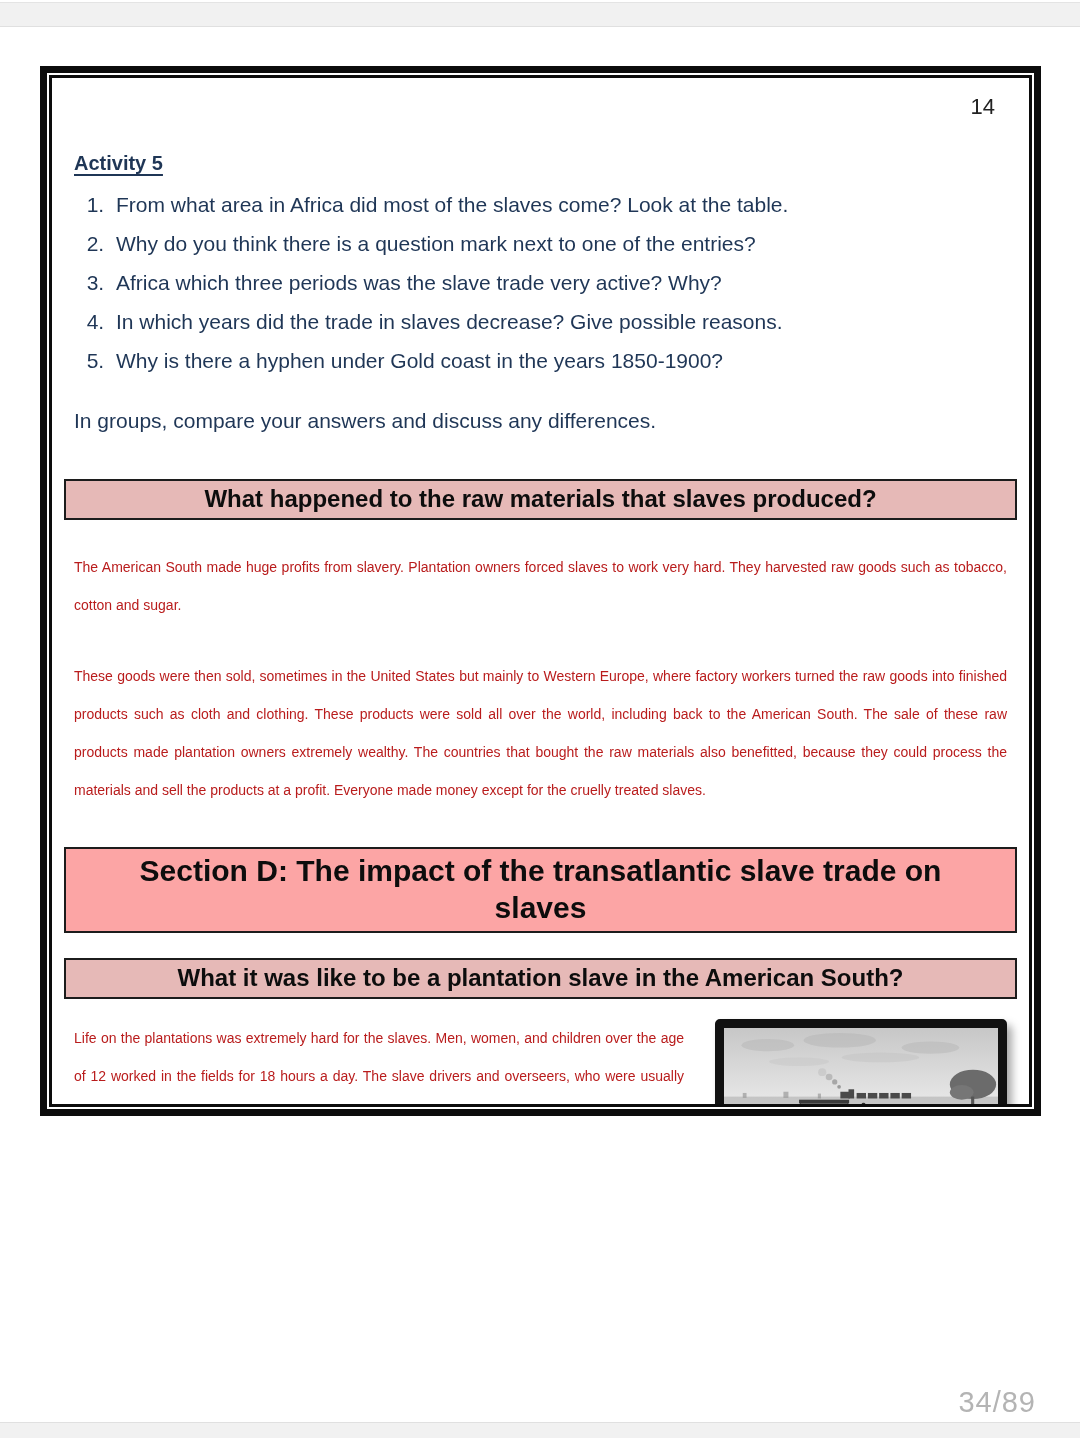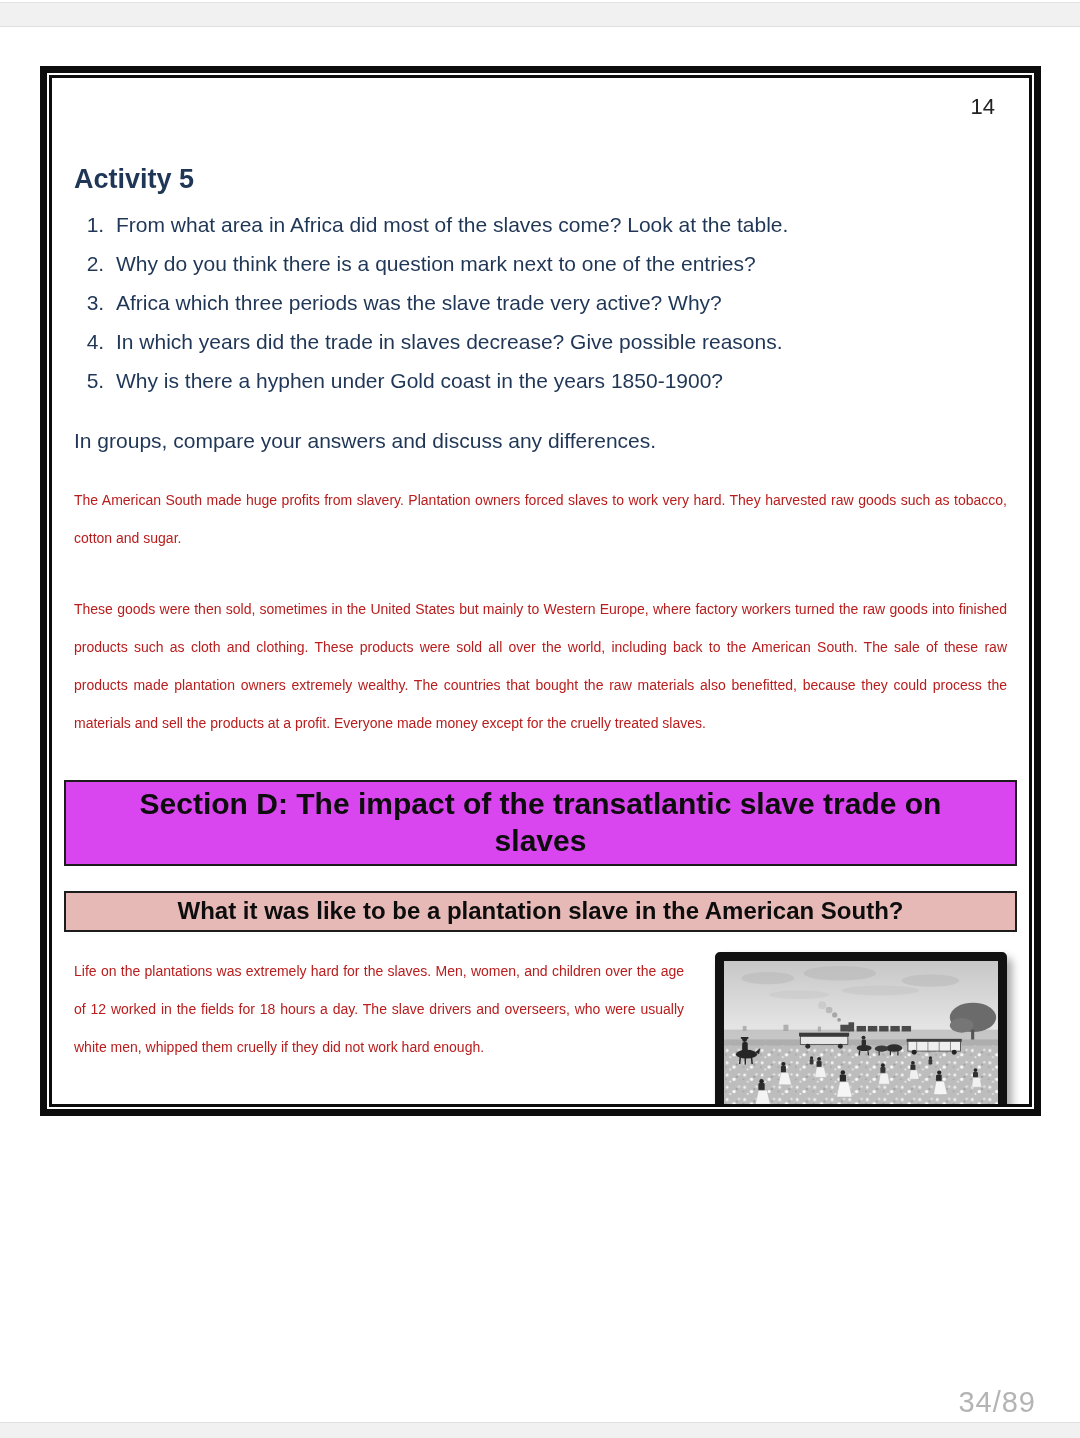--- a/index.html
+++ b/index.html
@@ -37,23 +37,24 @@
     background: #ffffff;
     padding: 10px 22px 0 22px;
     overflow: hidden;
   }
   .page-number {
     text-align: right;
     font-size: 22px; color: #222222;
     padding-right: 12px; margin-top: 6px;
   }
   .activity-title {
-    margin-top: 44px;
-    font-size: 27px; font-weight: bold;
+    margin-top: 32px;
+    font-size: 20px; font-weight: bold;
     color: #1f3656;
+    text-decoration: underline;
     text-underline-offset: 4px;
   }
   .navy-text { color: #1f3656; }
   .intro-line {
     margin-top: 20px;
     font-size: 21px;
   }
   ol.question-list {
     margin-top: 18px;
     padding-left: 36px;
@@ -71,21 +72,21 @@
     text-align: center;
     color: #0d0d0d;
     font-weight: bold;
   }
   .banner-pink {
     background: #e6b9b7;
     font-size: 24px;
     padding: 4px 8px 5px 8px;
   }
   .banner-yellow {
-    background: #d946ef;
+    background: #fca5a5;
     font-size: 30px;
     line-height: 37px;
     padding: 3px 30px 5px 30px;
   }
   #banner-raw { margin-top: 46px; }
   #banner-section-d { margin-top: 38px; }
   #banner-plantation { margin-top: 25px; }
   .body-para {
     font-size: 14px;
     color: #b91c1c;
@@ -128,20 +129,21 @@
     <ol class="question-list">
       <li>From what area in Africa did most of the slaves come? Look at the table.</li>
       <li>Why do you think there is a question mark next to one of the entries?</li>
       <li>Africa which three periods was the slave trade very active? Why?</li>
       <li>In which years did the trade in slaves decrease? Give possible reasons.</li>
       <li>Why is there a hyphen under Gold coast in the years 1850-1900?</li>
     </ol>
 
     <p class="group-note navy-text">In groups, compare your answers and discuss any differences.</p>
 
+    <div id="banner-raw" class="banner banner-pink">What happened to the raw materials that slaves produced?</div>
 
     <p id="para-raw-1" class="body-para">The American South made huge profits from slavery. Plantation owners forced slaves to work very hard. They harvested raw goods such as tobacco, cotton and sugar.</p>
 
     <p id="para-raw-2" class="body-para">These goods were then sold, sometimes in the United States but mainly to Western Europe, where factory workers turned the raw goods into finished products such as cloth and clothing. These products were sold all over the world, including back to the American South. The sale of these raw products made plantation owners extremely wealthy. The countries that bought the raw materials also benefitted, because they could process the materials and sell the products at a profit. Everyone made money except for the cruelly treated slaves.</p>
 
     <div id="banner-section-d" class="banner banner-yellow">Section D: The impact of the transatlantic slave trade on slaves</div>
 
     <div id="banner-plantation" class="banner banner-pink">What it was like to be a plantation slave in the American South?</div>
 
     <div class="bottom-section">

